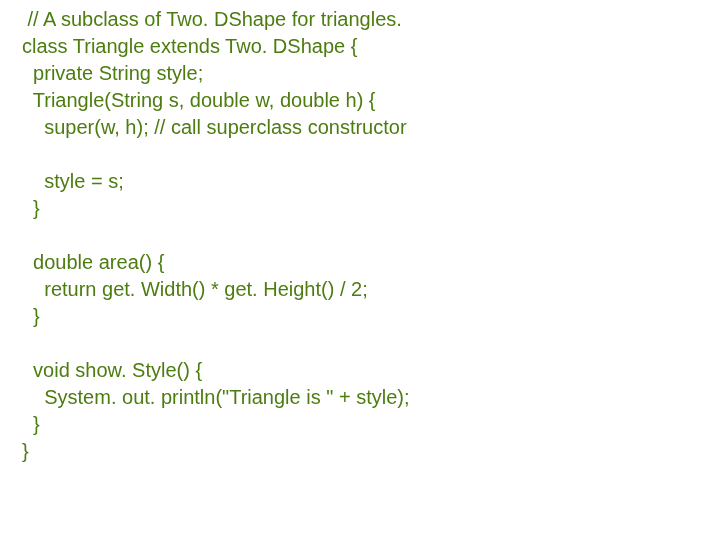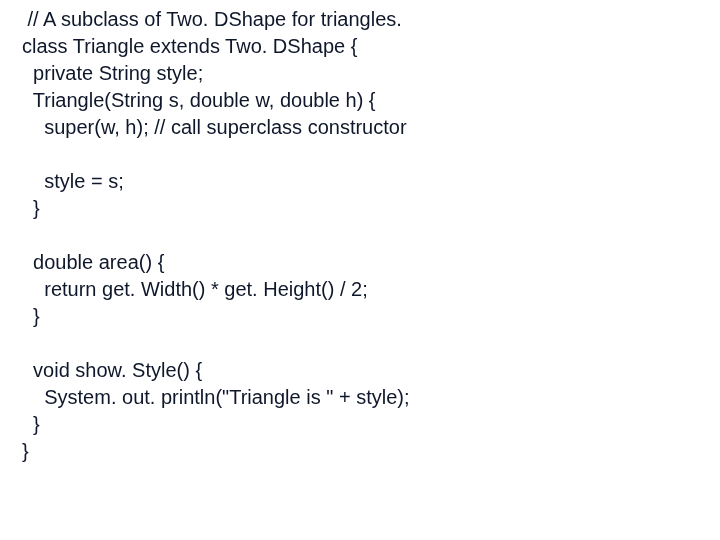--- a/index.html
+++ b/index.html
@@ -26,21 +26,21 @@
       color: #4a6fd8;
       text-align: center;
       padding-top: 0;
       line-height: 1;
       font-weight: normal;
       letter-spacing: 0.5px;
     }
     .code-block {
       font-family: Arial, Helvetica, sans-serif;
       font-size: 20px;
-      color: #0f172a;
+      color: #4d7c0f;
       padding-left: 22px;
       padding-top: 6px;
       line-height: 1.35;
       white-space: pre;
     }
   </style>
 </head>
 <body>
 
 <div class="slide">

